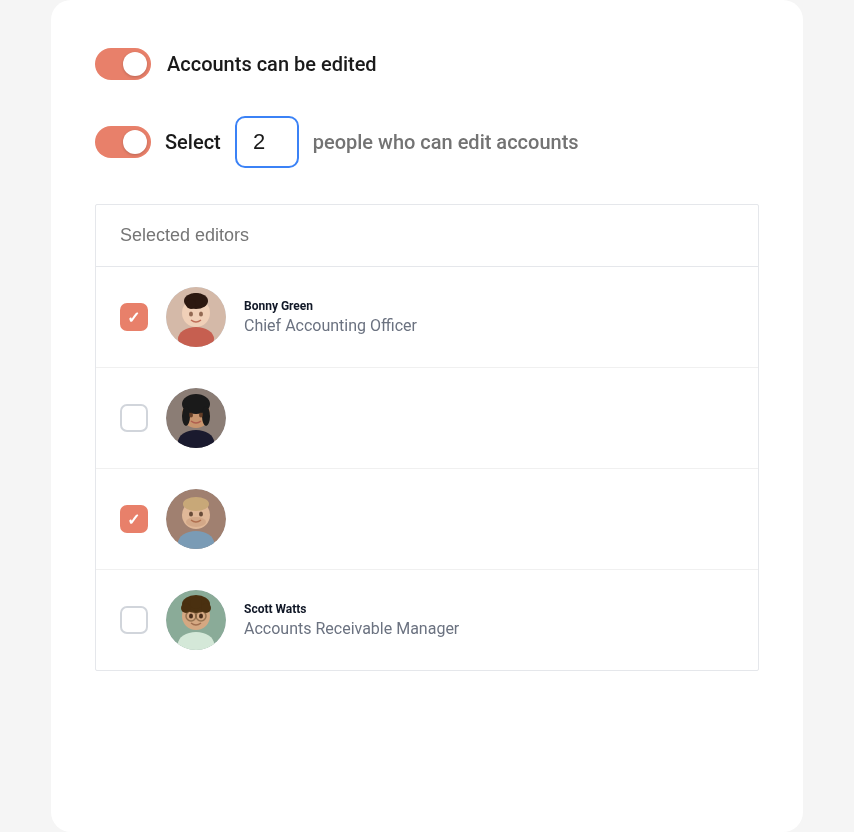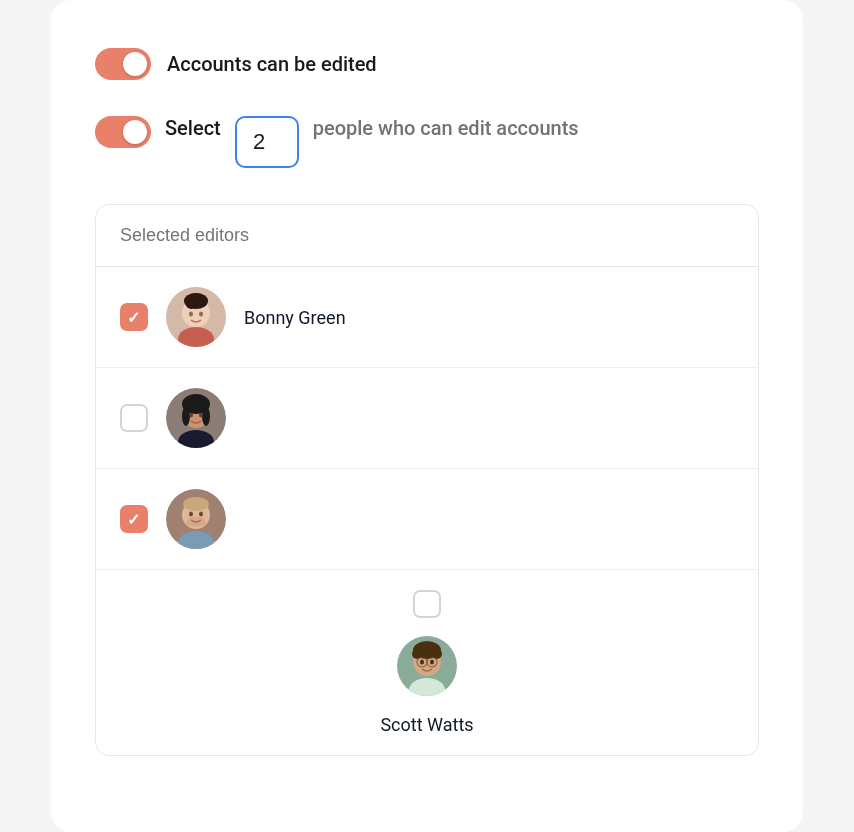--- a/index.html
+++ b/index.html
@@ -77,21 +77,21 @@
 
     .toggle-label {
       font-size: 20px;
       font-weight: 500;
       color: #1a1a1a;
     }
 
     
     .select-row {
       display: flex;
-      align-items: flex-start;
+      align-items: center;
       gap: 14px;
       flex-wrap: wrap;
     }
 
     .select-label {
       font-size: 20px;
       font-weight: 500;
       color: #1a1a1a;
     }
 
@@ -109,21 +109,21 @@
 
     .select-suffix {
       font-size: 20px;
       font-weight: 500;
       color: #737373;
     }
 
     
     .people-panel {
       border: 1.5px solid #e5e7eb;
-      border-radius: 14px;
+      border-radius: 2px;
       overflow: hidden;
     }
 
     .search-bar {
       padding: 20px 24px;
       border-bottom: 1.5px solid #e5e7eb;
     }
 
     .search-input {
       width: 100%;
@@ -138,21 +138,20 @@
       display: flex;
       align-items: center;
       gap: 18px;
       padding: 20px 24px;
       border-bottom: 1.5px solid #f0f0f0;
       cursor: pointer;
     }
 
     .person-row:last-child {
       border-bottom: none;
-      flex-direction: column;
     }
 
     
     .checkbox {
       width: 28px;
       height: 28px;
       border-radius: 7px;
       flex-shrink: 0;
       display: flex;
       align-items: center;
@@ -195,22 +194,22 @@
     }
 
     
     .person-info {
       display: flex;
       flex-direction: column;
       gap: 3px;
     }
 
     .person-name {
-      font-size: 18px;
-      font-weight: 400;
+      font-size: 12px;
+      font-weight: 700;
       color: #111827;
     }
 
     .person-title {
       font-size: 16px;
       color: #6b7280;
     }
   </style>
 </head>
 <body>
@@ -260,20 +259,21 @@
           <circle cx="30" cy="13" r="7" fill="#2c1810"></circle>
           <circle cx="25" cy="17" r="5" fill="#2c1810"></circle>
 
           <ellipse cx="25" cy="27" rx="2" ry="2.5" fill="#7a4f3a" opacity="0.8"></ellipse>
           <ellipse cx="35" cy="27" rx="2" ry="2.5" fill="#7a4f3a" opacity="0.8"></ellipse>
           <path d="M25 33 Q30 37 35 33" stroke="#c0705a" stroke-width="1.5" fill="none"></path>
         </svg>
       </div>
       <div class="person-info">
         <span class="person-name">Bonny Green</span>
+        <span class="person-title">Chief Accounting Officer</span>
       </div>
     </div>
 
     <div class="person-row">
       <div class="checkbox unchecked">
       </div>
       <div class="avatar">
         <svg viewBox="0 0 60 60" class="avatar-svg">
           <circle cx="30" cy="30" r="30" fill="#8b7d75"></circle>
 
@@ -335,18 +335,19 @@
           <circle cx="35" cy="26" r="5" fill="none" stroke="#5a4020" stroke-width="1.5" opacity="0.5"></circle>
           <line x1="30" y1="26" x2="30" y2="26" stroke="#5a4020" stroke-width="1.5"></line>
 
           <ellipse cx="25" cy="26" rx="2" ry="2.5" fill="#3a2010" opacity="0.9"></ellipse>
           <ellipse cx="35" cy="26" rx="2" ry="2.5" fill="#3a2010" opacity="0.9"></ellipse>
           <path d="M25 33 Q30 37 35 33" stroke="#a07050" stroke-width="1.5" fill="none"></path>
         </svg>
       </div>
       <div class="person-info">
         <span class="person-name">Scott Watts</span>
+        <span class="person-title">Accounts Receivable Manager</span>
       </div>
     </div>
 
   </div>
 
 </div>
 
 </body></html>

